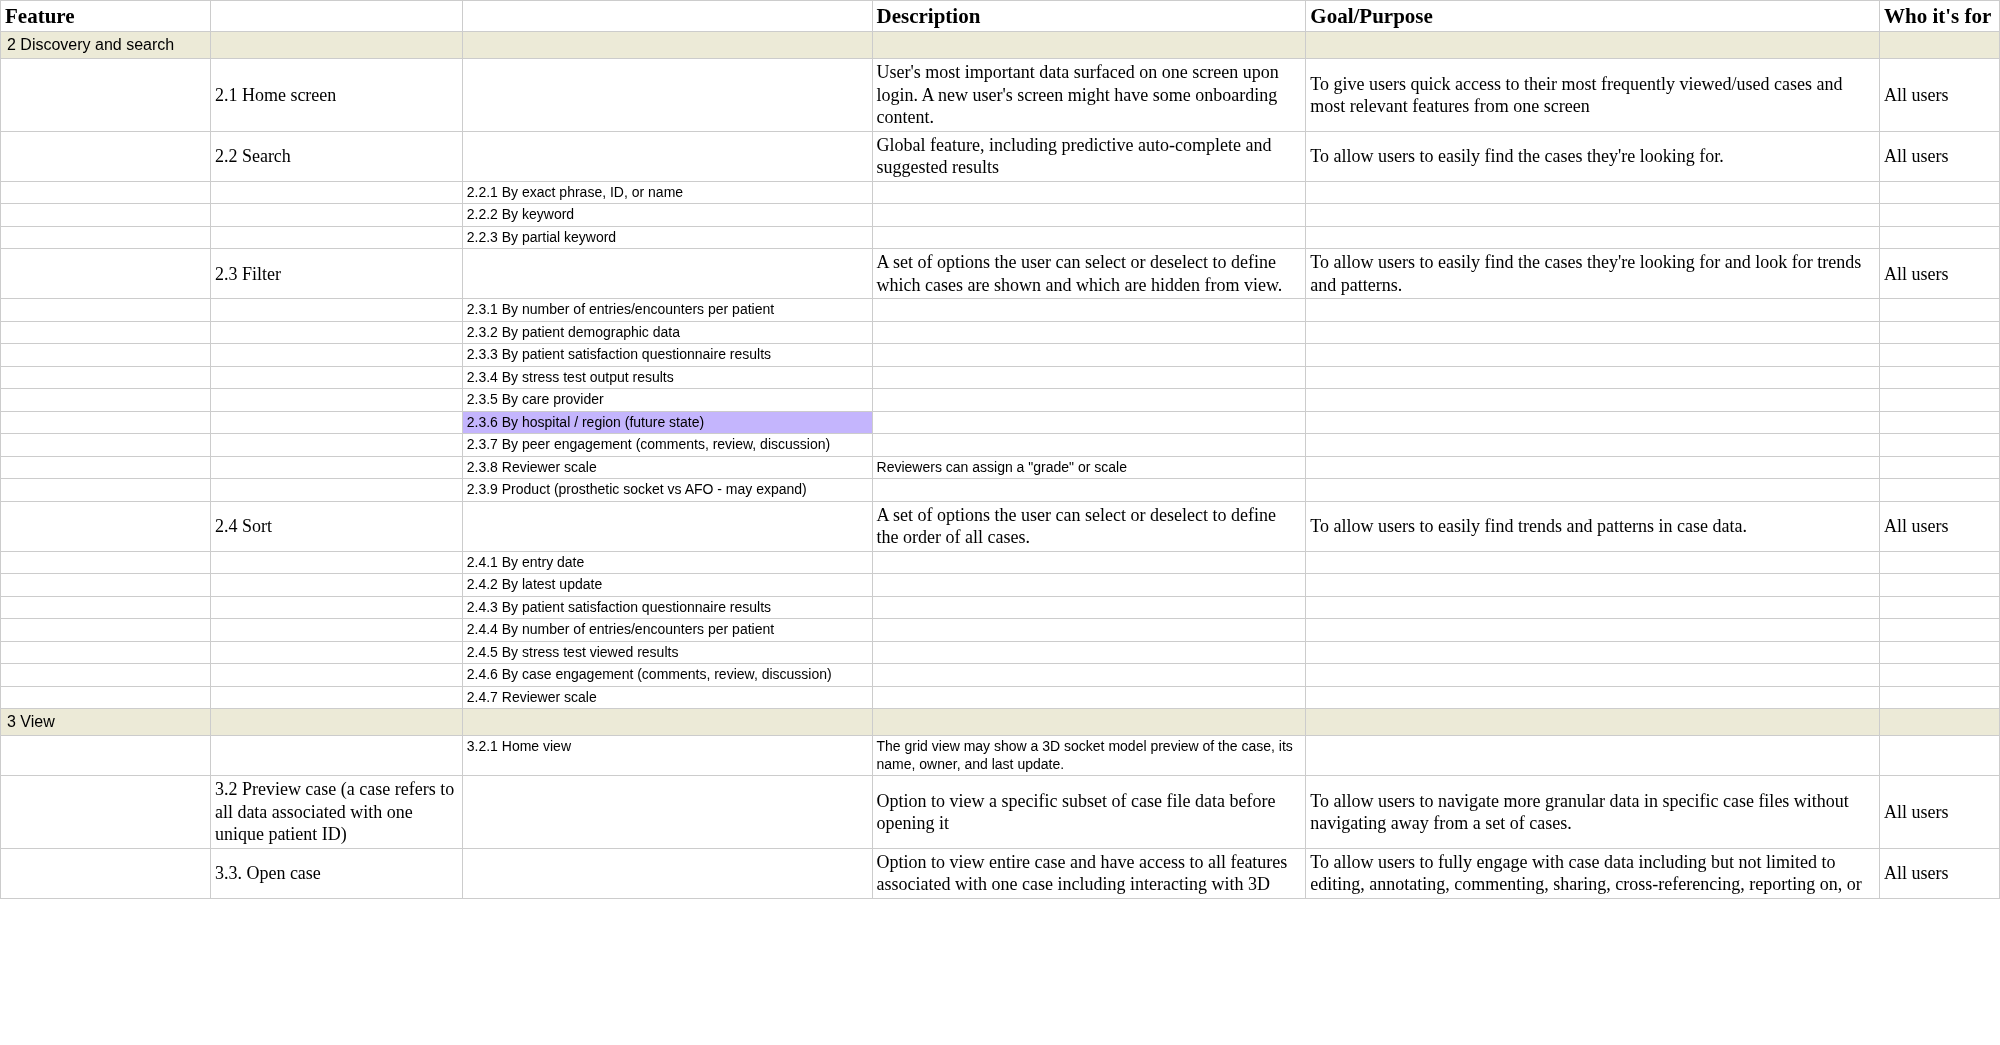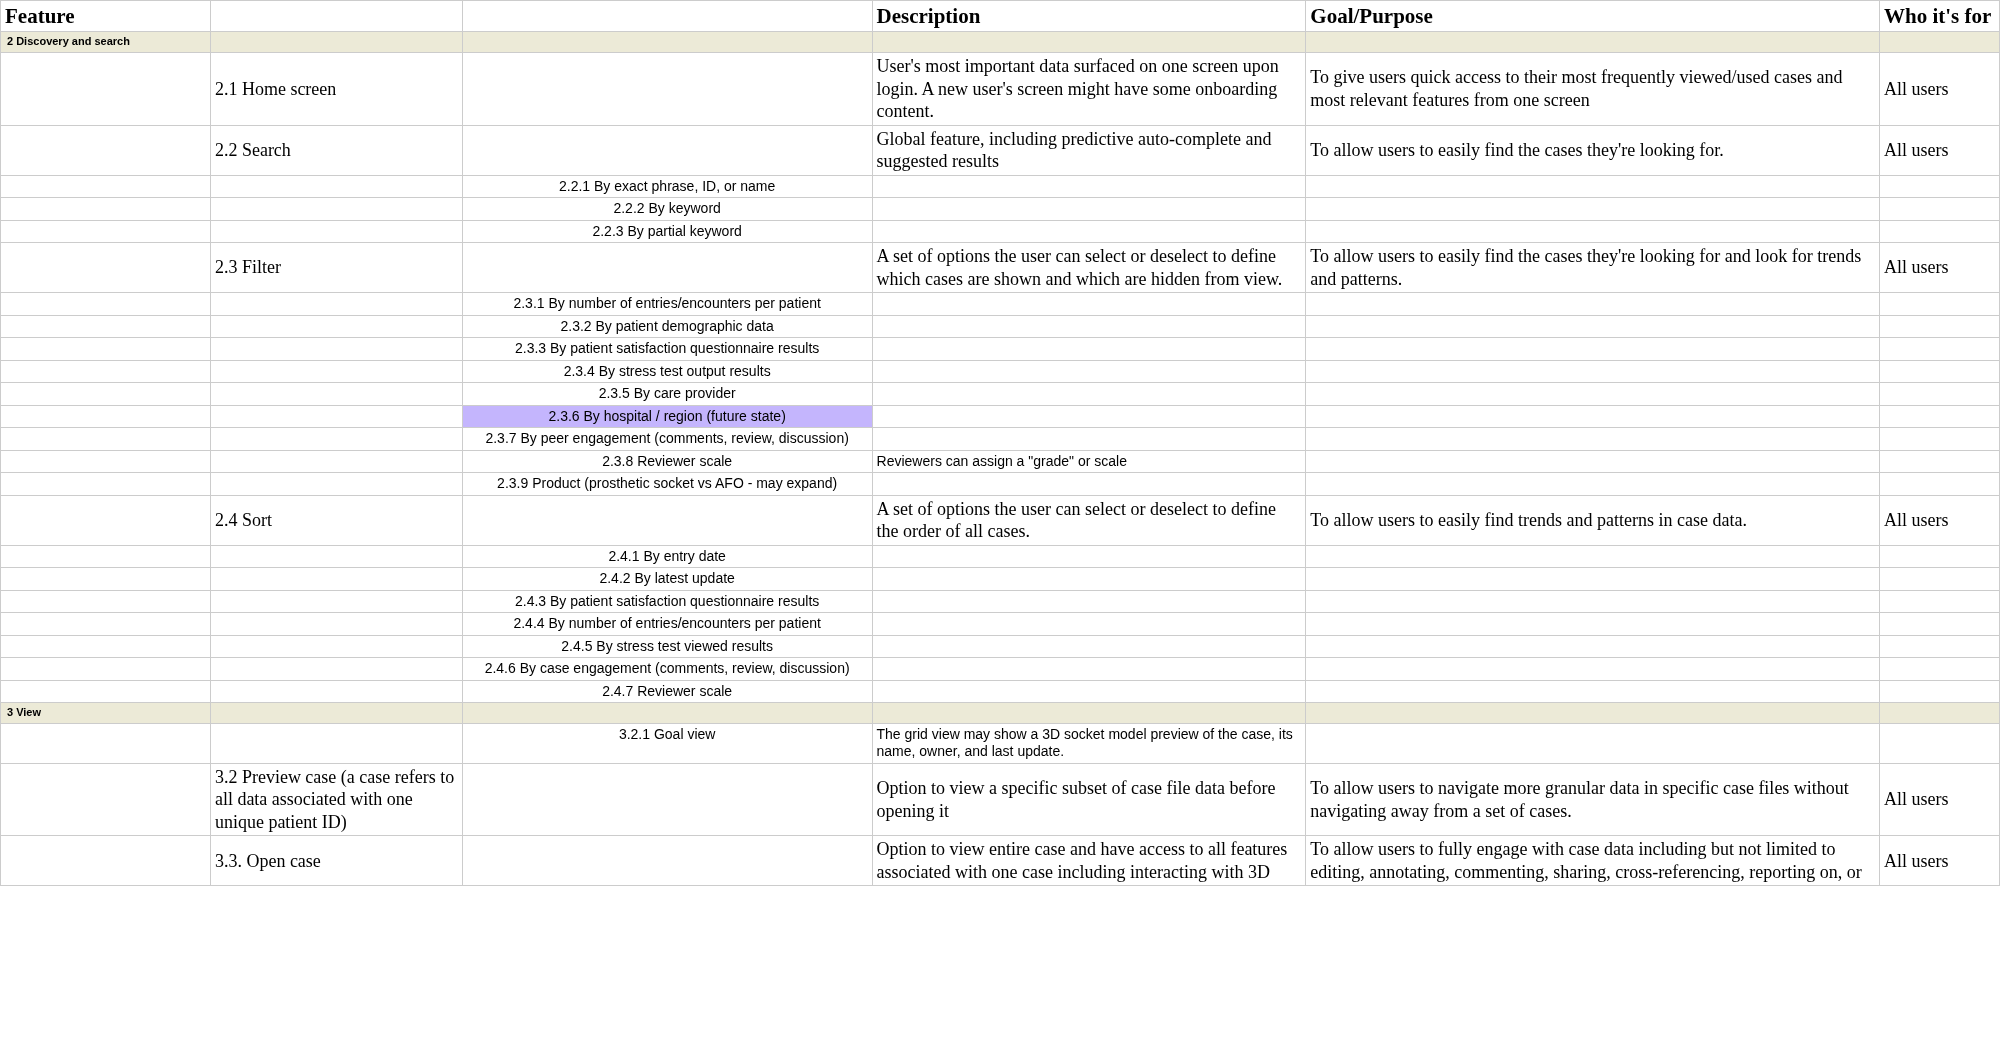--- a/index.html
+++ b/index.html
@@ -30,29 +30,28 @@
     line-height: 1.25;
   }
   th {
     font-weight: bold;
     font-family: Georgia, 'Times New Roman', serif;
     font-size: 21px;
     margin-top: 46px;
   }
   .section-row td {
     background: #ecead7;
-    font-weight: bold;
+    font-weight: normal;
     font-family: Arial, Helvetica, sans-serif;
-    font-size: 11px;
+    font-size: 16px;
     padding: 3px 6px;
   }
   .sub {
     font-family: Arial, Helvetica, sans-serif;
     font-size: 14px;
-    text-align: center;
   }
   .sub-desc {
     font-family: Arial, Helvetica, sans-serif;
     font-size: 14px;
   }
   .highlight {
     background: #c4b5fd;
   }
   .middle { vertical-align: middle; }
 </style>
@@ -275,21 +274,21 @@
         <td>3 View</td>
         <td></td>
         <td></td>
         <td></td>
         <td></td>
         <td></td>
       </tr>
       <tr>
         <td></td>
         <td></td>
-        <td class="sub">3.2.1 Goal view</td>
+        <td class="sub">3.2.1 Home view</td>
         <td class="sub-desc">The grid view may show a 3D socket model preview of the case, its name, owner, and last update.</td>
         <td></td>
         <td></td>
       </tr>
       <tr>
         <td></td>
         <td class="middle">3.2 Preview case (a case refers to all data associated with one unique patient ID)</td>
         <td></td>
         <td class="middle">Option to view a specific subset of case file data before opening it</td>
         <td class="middle">To allow users to navigate more granular data in specific case files without navigating away from a set of cases.</td>

